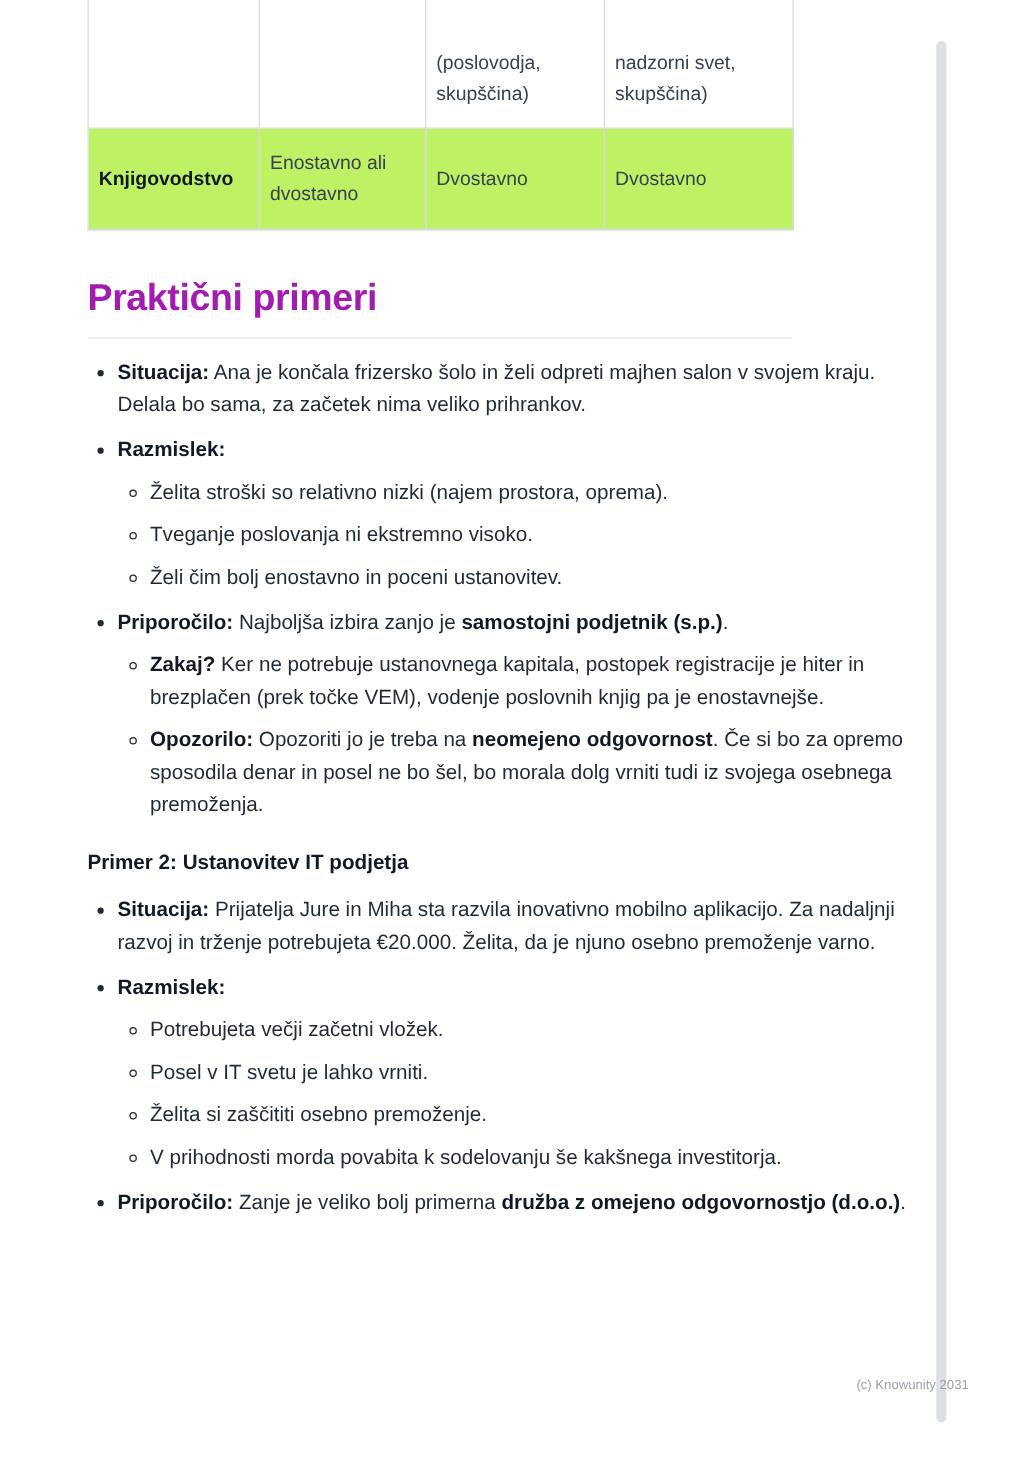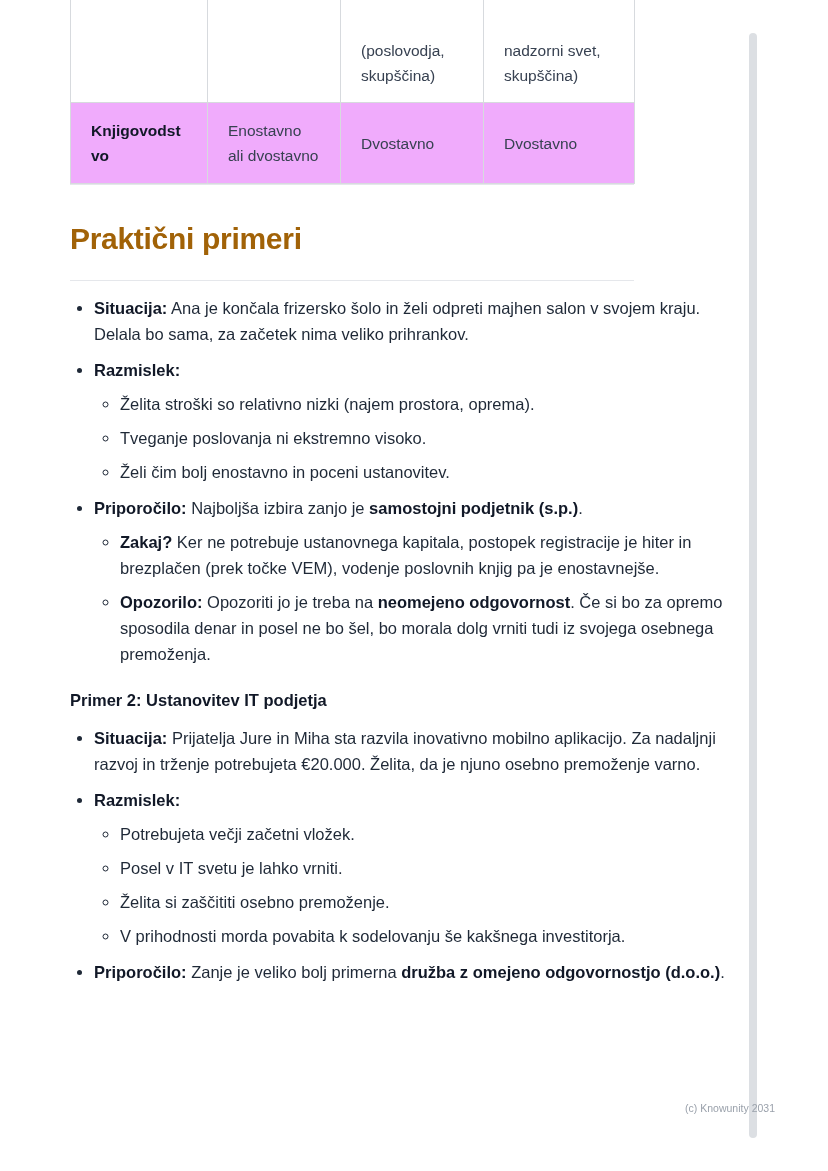--- a/index.html
+++ b/index.html
@@ -19,48 +19,48 @@
   
   table.cmp {
     border-collapse: collapse;
     width: 564px;
     font-size: 15.5px;
     color: #374151;
     table-layout: fixed;
   }
   table.cmp td {
     border: 1px solid #d7dade;
-    padding: 14px 20px;
+    padding: 14px 8px;
     line-height: 25px;
     vertical-align: middle;
     word-wrap: break-word;
   }
   tr.row-cut td {
     border-top: none;
     vertical-align: bottom;
     padding-top: 38px;
     padding-bottom: 14px;
   }
-  tr.row-shaded { background: #f0abfc; }
+  tr.row-shaded { background: #bef264; }
   tr.row-shaded td { padding-top: 15px; padding-bottom: 15px; }
   td.bold-cell { font-weight: bold; color: #111827; }
   
   hr.rule {
     border: none;
     border-top: 1px solid #e5e7eb;
     width: 564px;
     margin: 0;
   }
   .rule-after-table { margin-top: 26px; }
   
   h1.page-title {
     font-size: 30px;
     font-weight: bold;
-    color: #a16207;
-    margin: 37px 0 24px 0;
+    color: #a21caf;
+    margin: 37px 0 14px 0;
     letter-spacing: -0.3px;
   }
   h3.sub-heading {
     font-size: 16.5px;
     font-weight: bold;
     color: #111827;
     margin: 22px 0 0 0;
     line-height: 22px;
   }
   

